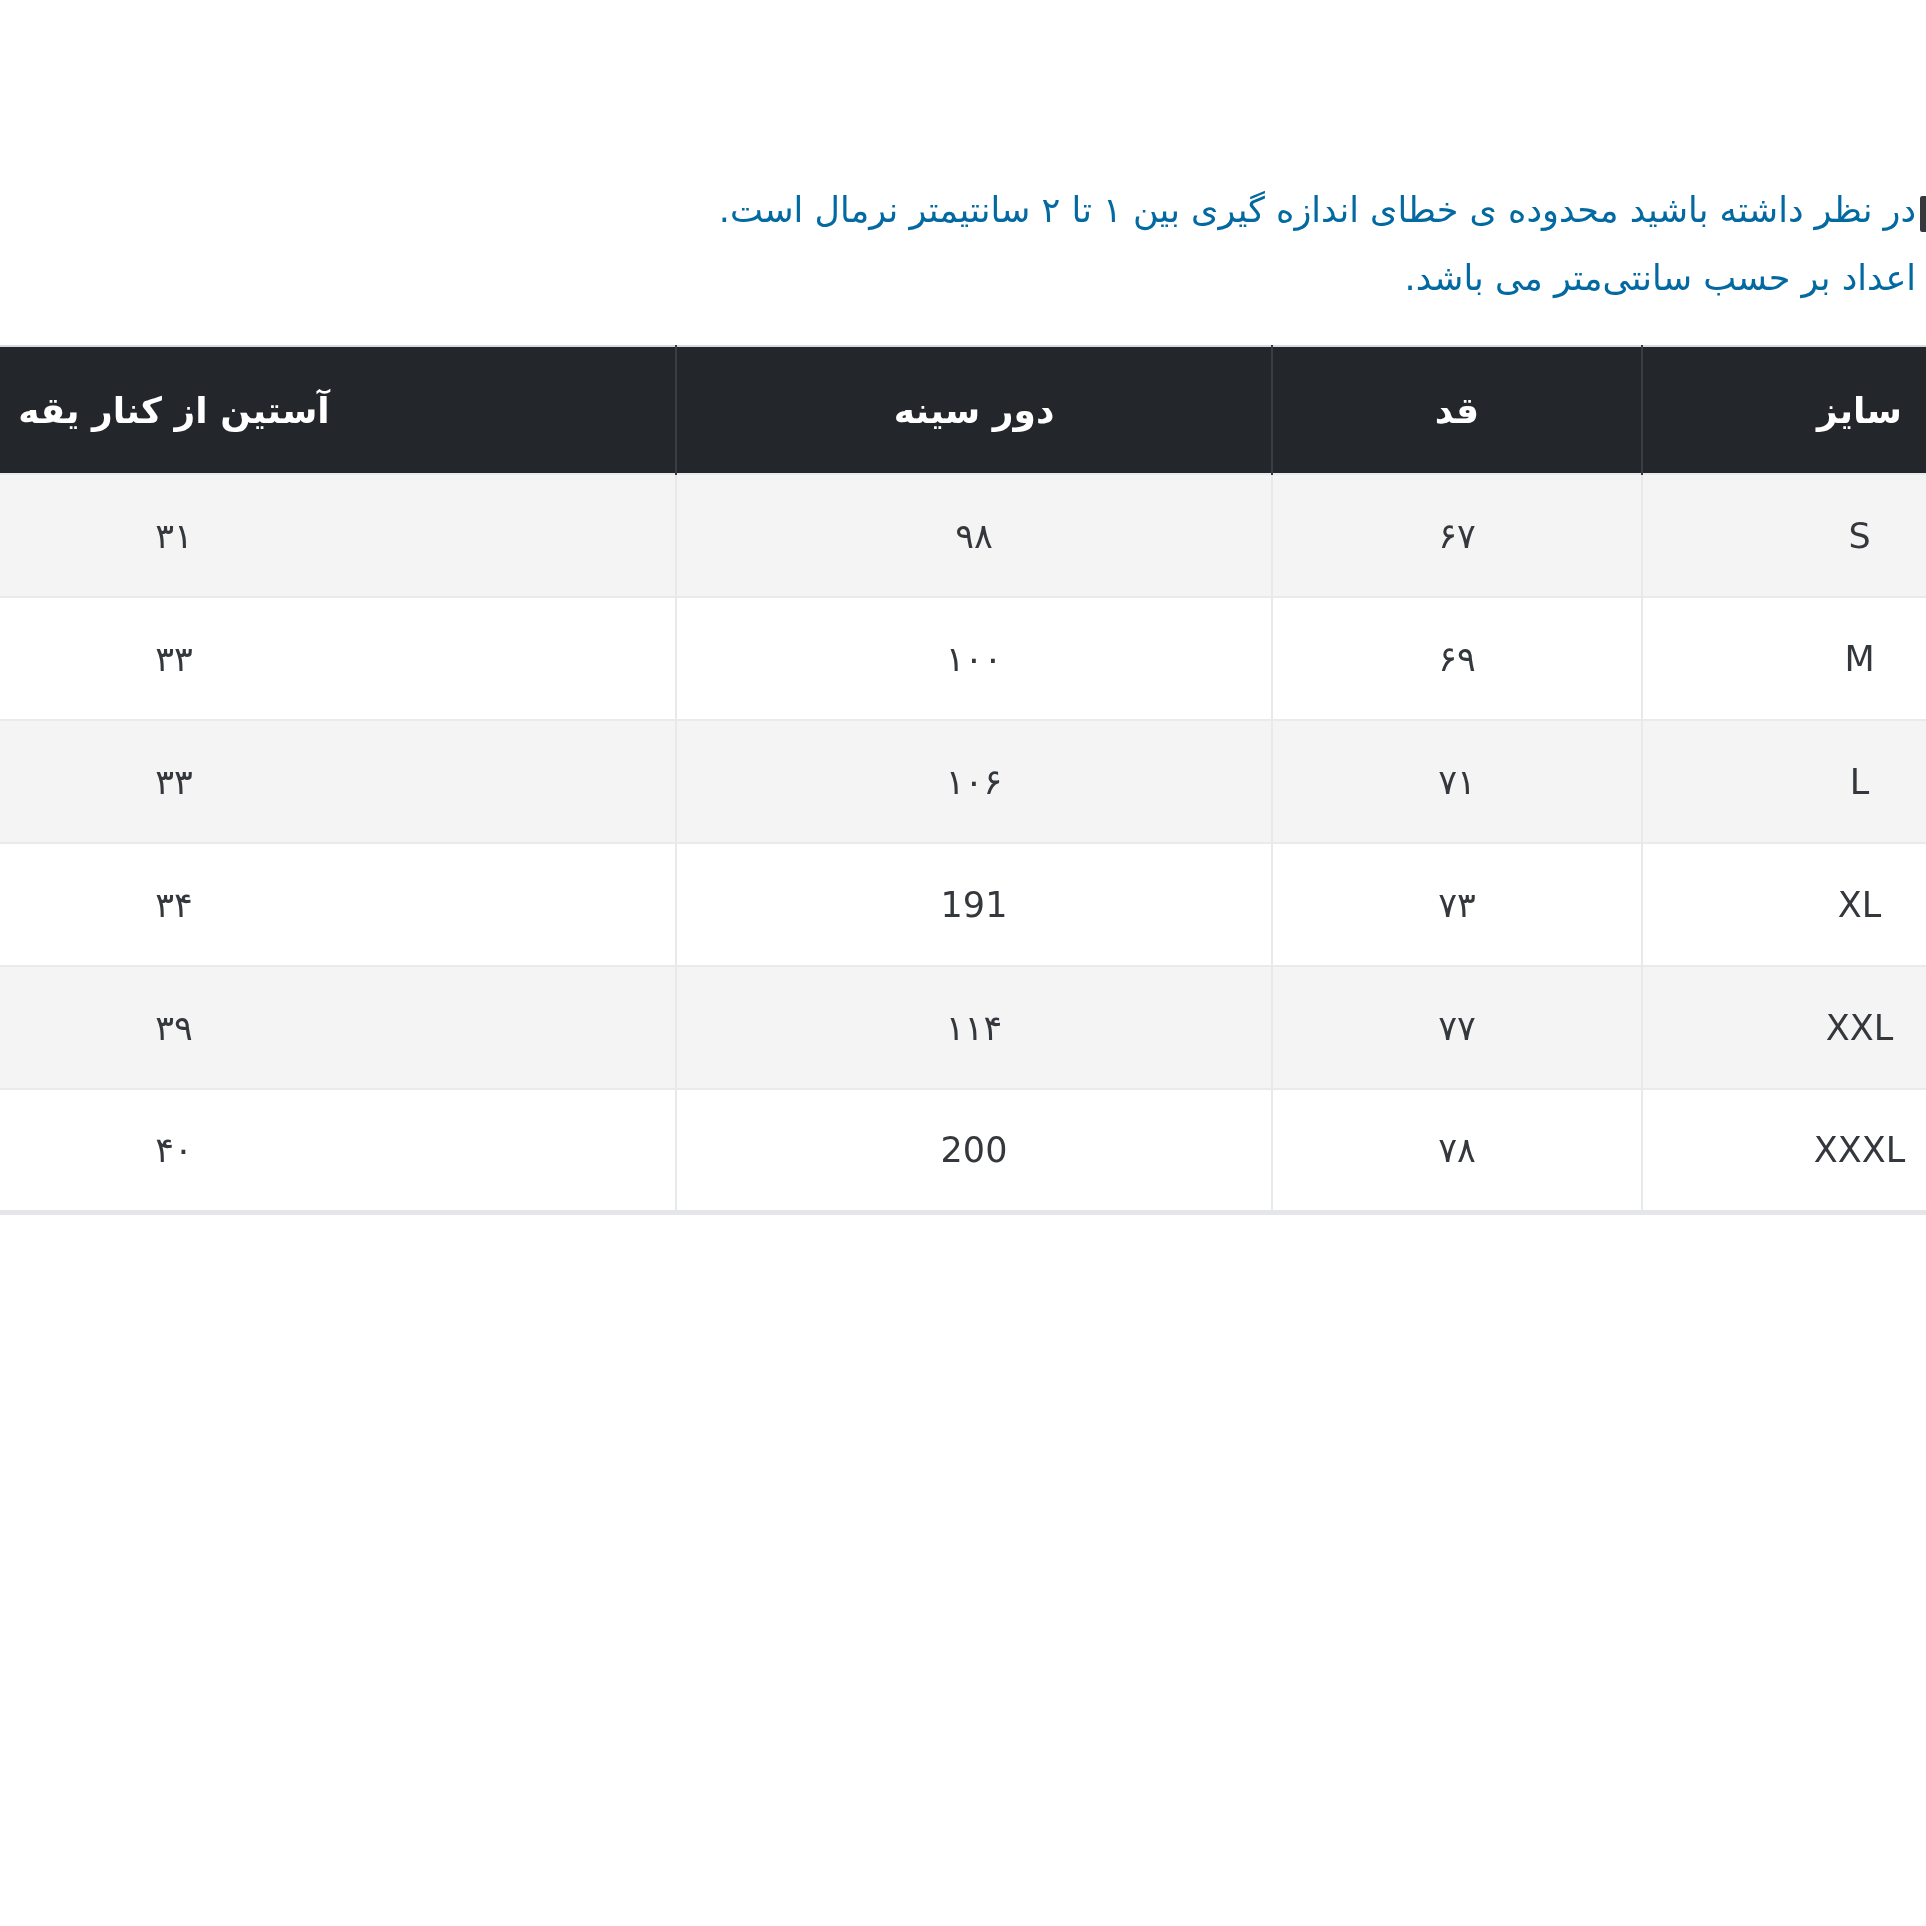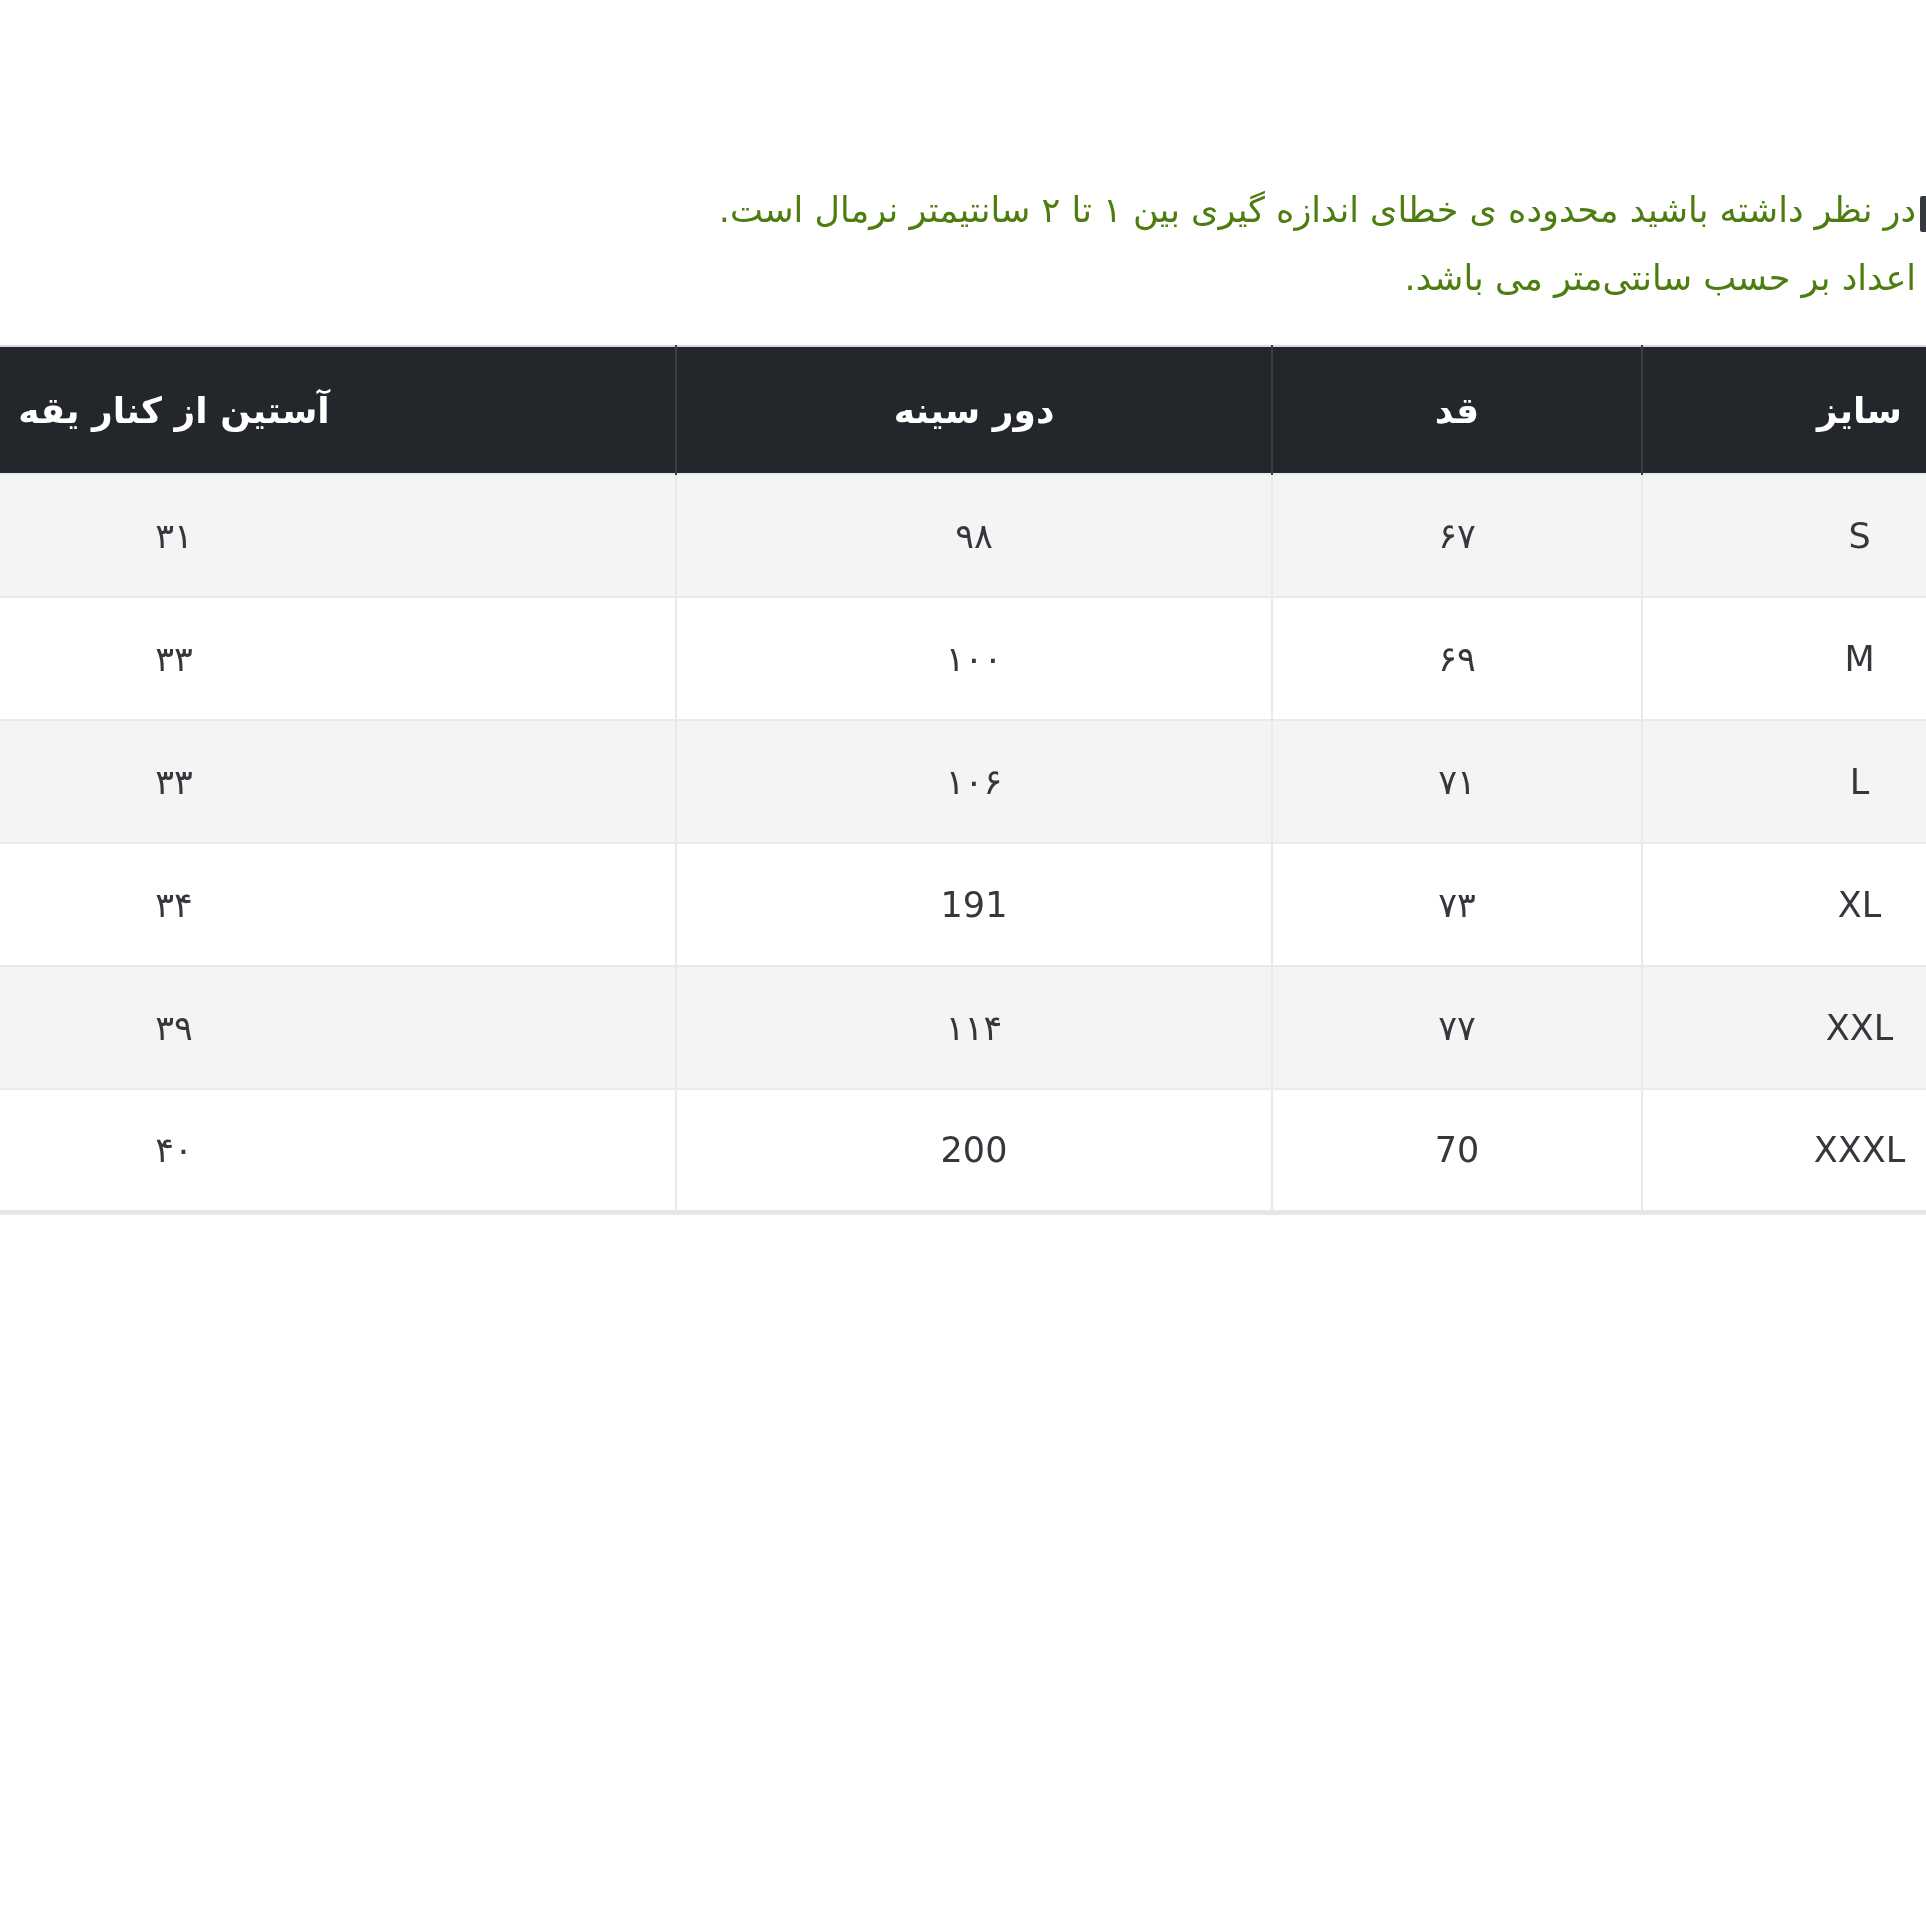--- a/index.html
+++ b/index.html
@@ -16,21 +16,21 @@
 
   
   .notes {
     position: absolute;
     top: 176px;
     right: 10px;
     direction: rtl;
     text-align: right;
     font-size: 35px;
     line-height: 68px;
-    color: #4d7c0f;
+    color: #0369a1;
     white-space: nowrap;
   }
 
   
   .cut-fragment {
     position: absolute;
     top: 196px;
     right: 0;
     width: 6.2px;
     height: 36px;
@@ -128,19 +128,19 @@
       <td>۳۴</td>
     </tr>
     <tr>
       <td>XXL</td>
       <td>۷۷</td>
       <td>۱۱۴</td>
       <td>۳۹</td>
     </tr>
     <tr>
       <td>XXXL</td>
-      <td>70</td>
+      <td>۷۸</td>
       <td>200</td>
       <td>۴۰</td>
     </tr>
   </tbody>
 </table>
 
 
 </body></html>

